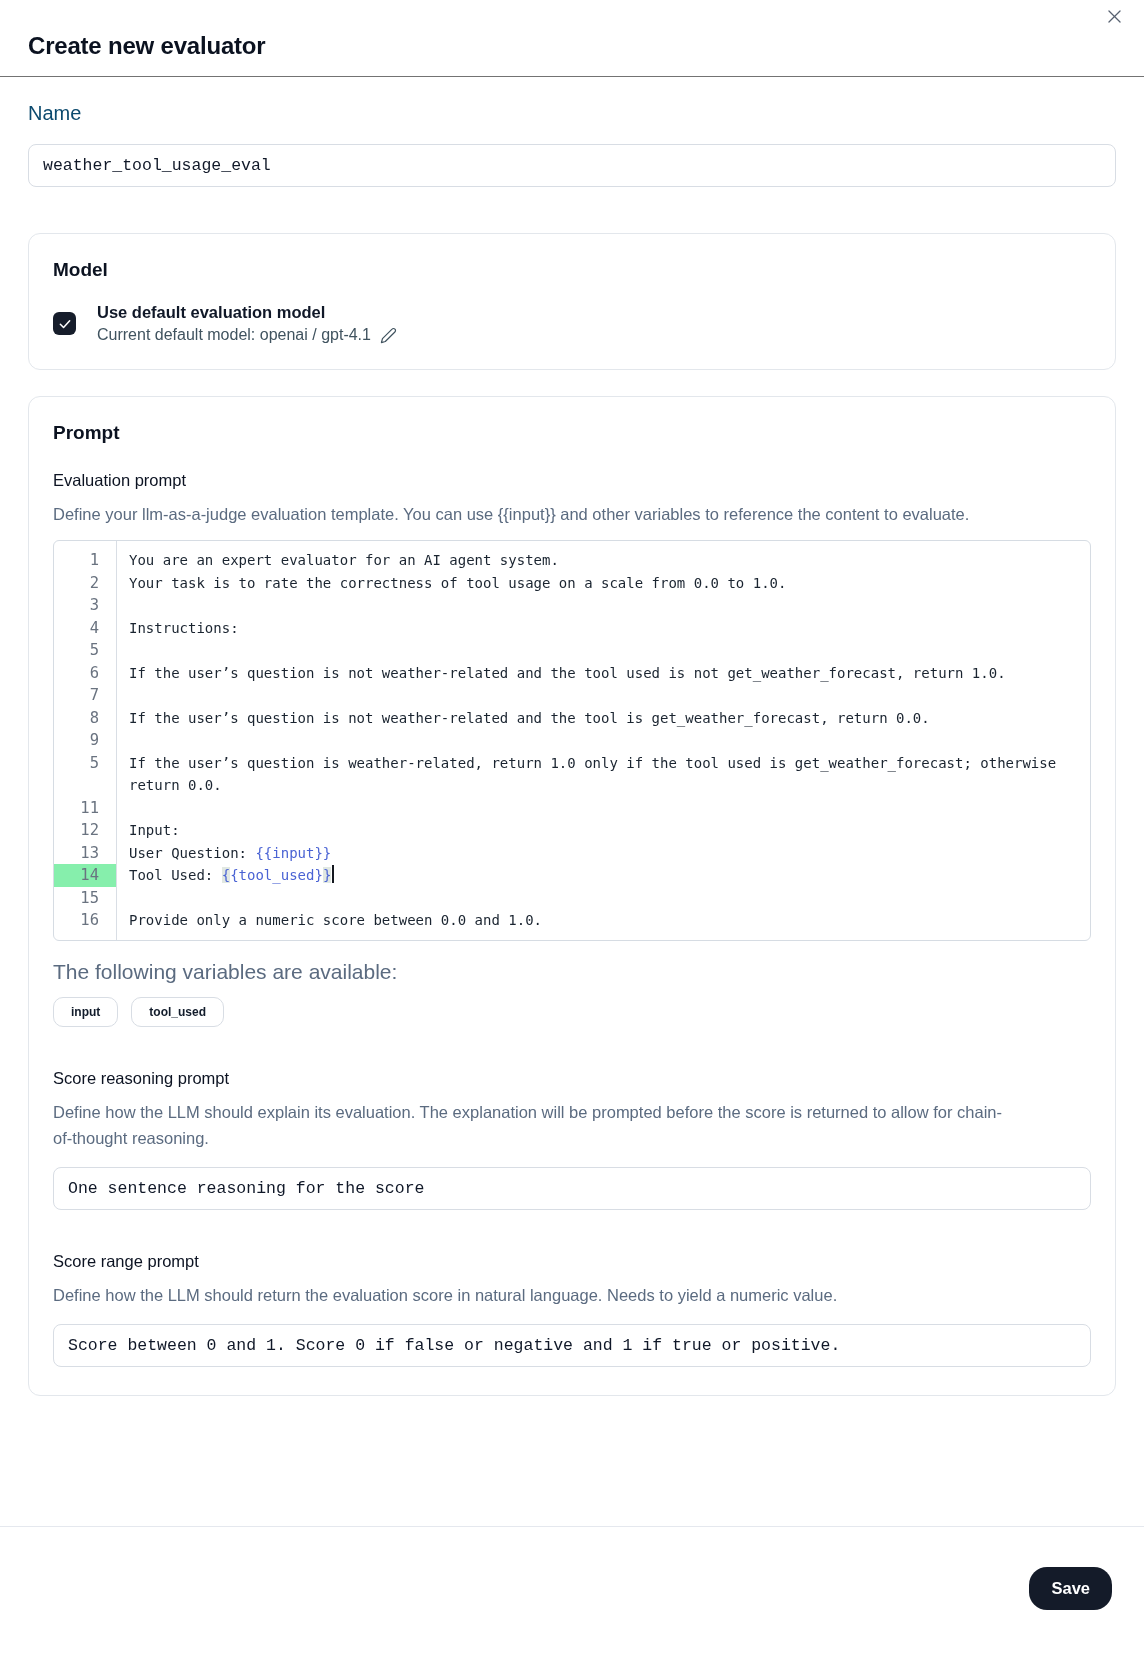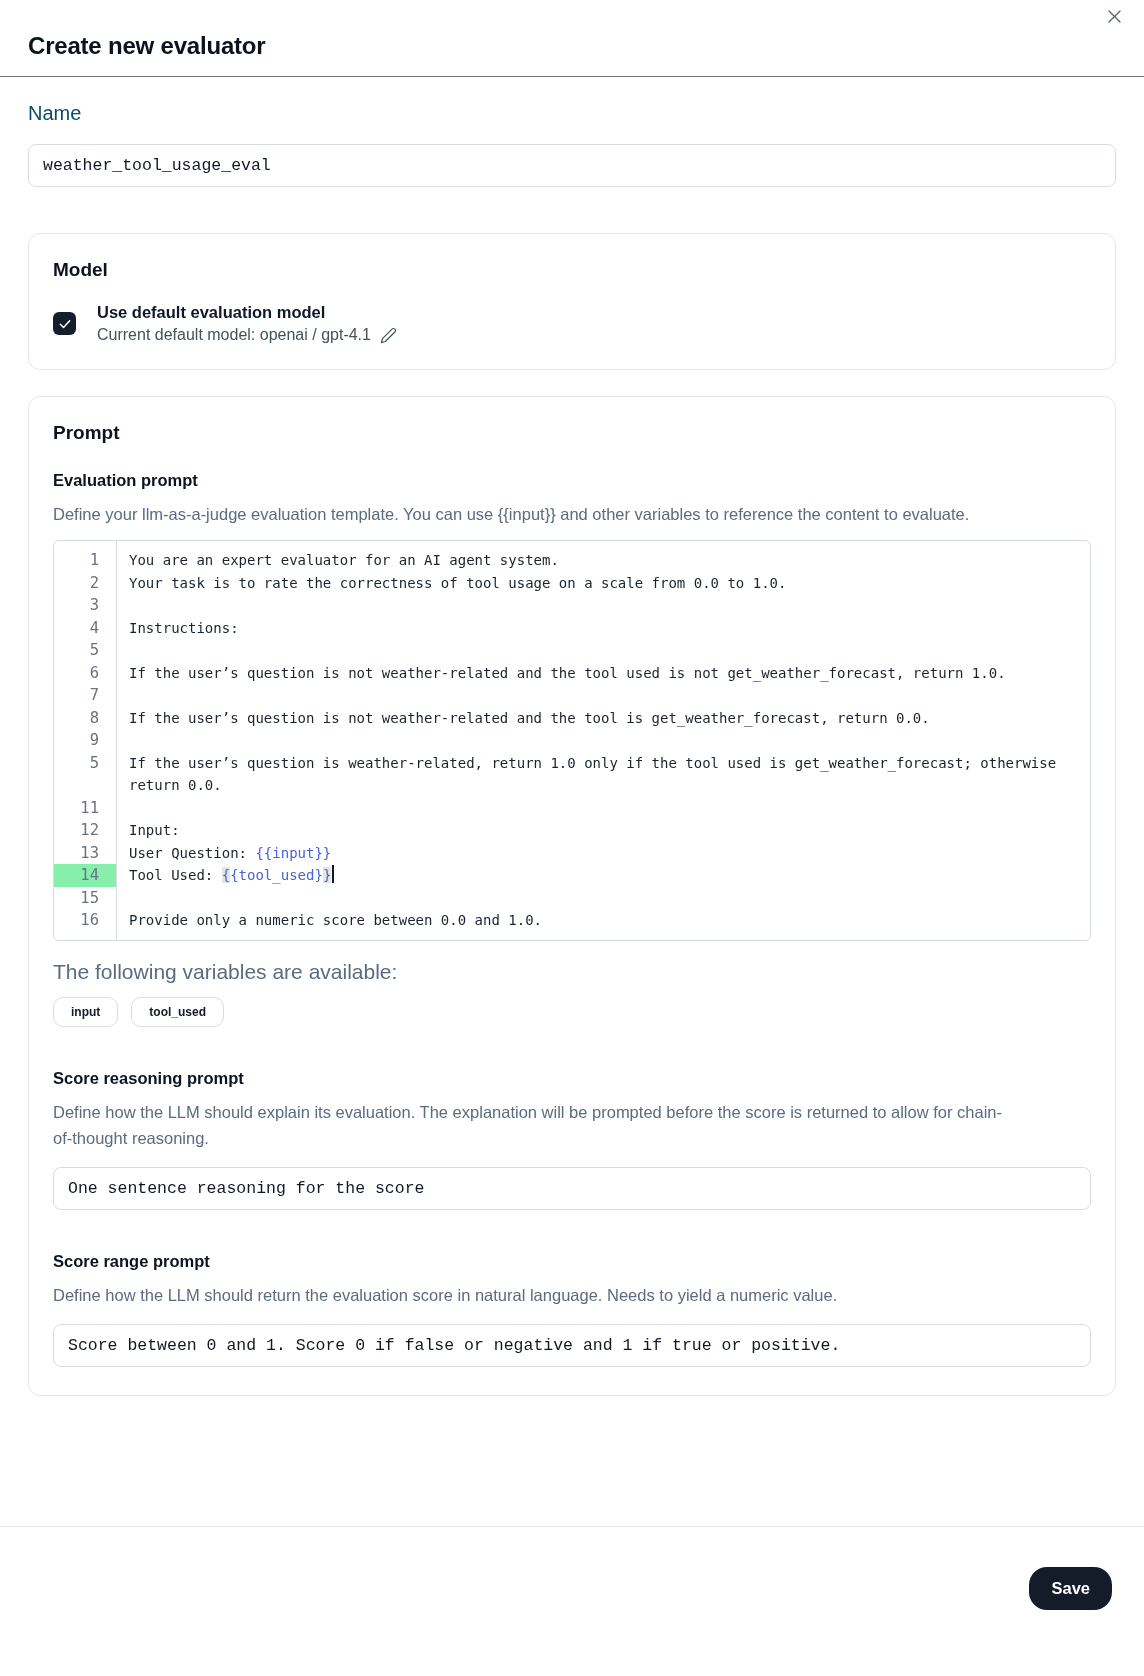--- a/index.html
+++ b/index.html
@@ -45,21 +45,21 @@
     flex: 0 0 auto; width: 23px; height: 23px; border-radius: 6px;
     background: #161d2b; display: flex; align-items: center; justify-content: center;
     cursor: pointer; border: none; padding: 0;
   }
   .model-texts { display: flex; flex-direction: column; gap: 4px; }
   .model-row-label { font-size: 16.5px; font-weight: 700; color: #101828; }
   .model-current { font-size: 16px; color: #40535f; display: flex; align-items: center; gap: 9px; }
   .pencil-btn { border: none; background: transparent; padding: 0; color: #40535f; cursor: pointer; display: inline-flex; }
 
   
-  .sub-label { margin-top: 27px; font-size: 16.5px; font-weight: 700; color: #0c1322; }
+  .sub-label { margin-top: 27px; font-size: 16.5px; font-weight: 400; color: #0c1322; }
   .desc { margin-top: 11px; font-size: 16.5px; line-height: 26px; color: #5b6b80; max-width: 950px; }
 
   
   .editor {
     margin-top: 13px; border: 1px solid #d6dce3; border-radius: 6px;
     padding: 8px 0; position: relative; background: #fff; overflow: hidden;
   }
   .editor::before {
     content: ""; position: absolute; left: 62px; top: 0; bottom: 0;
     width: 1px; background: #d9dee5;

